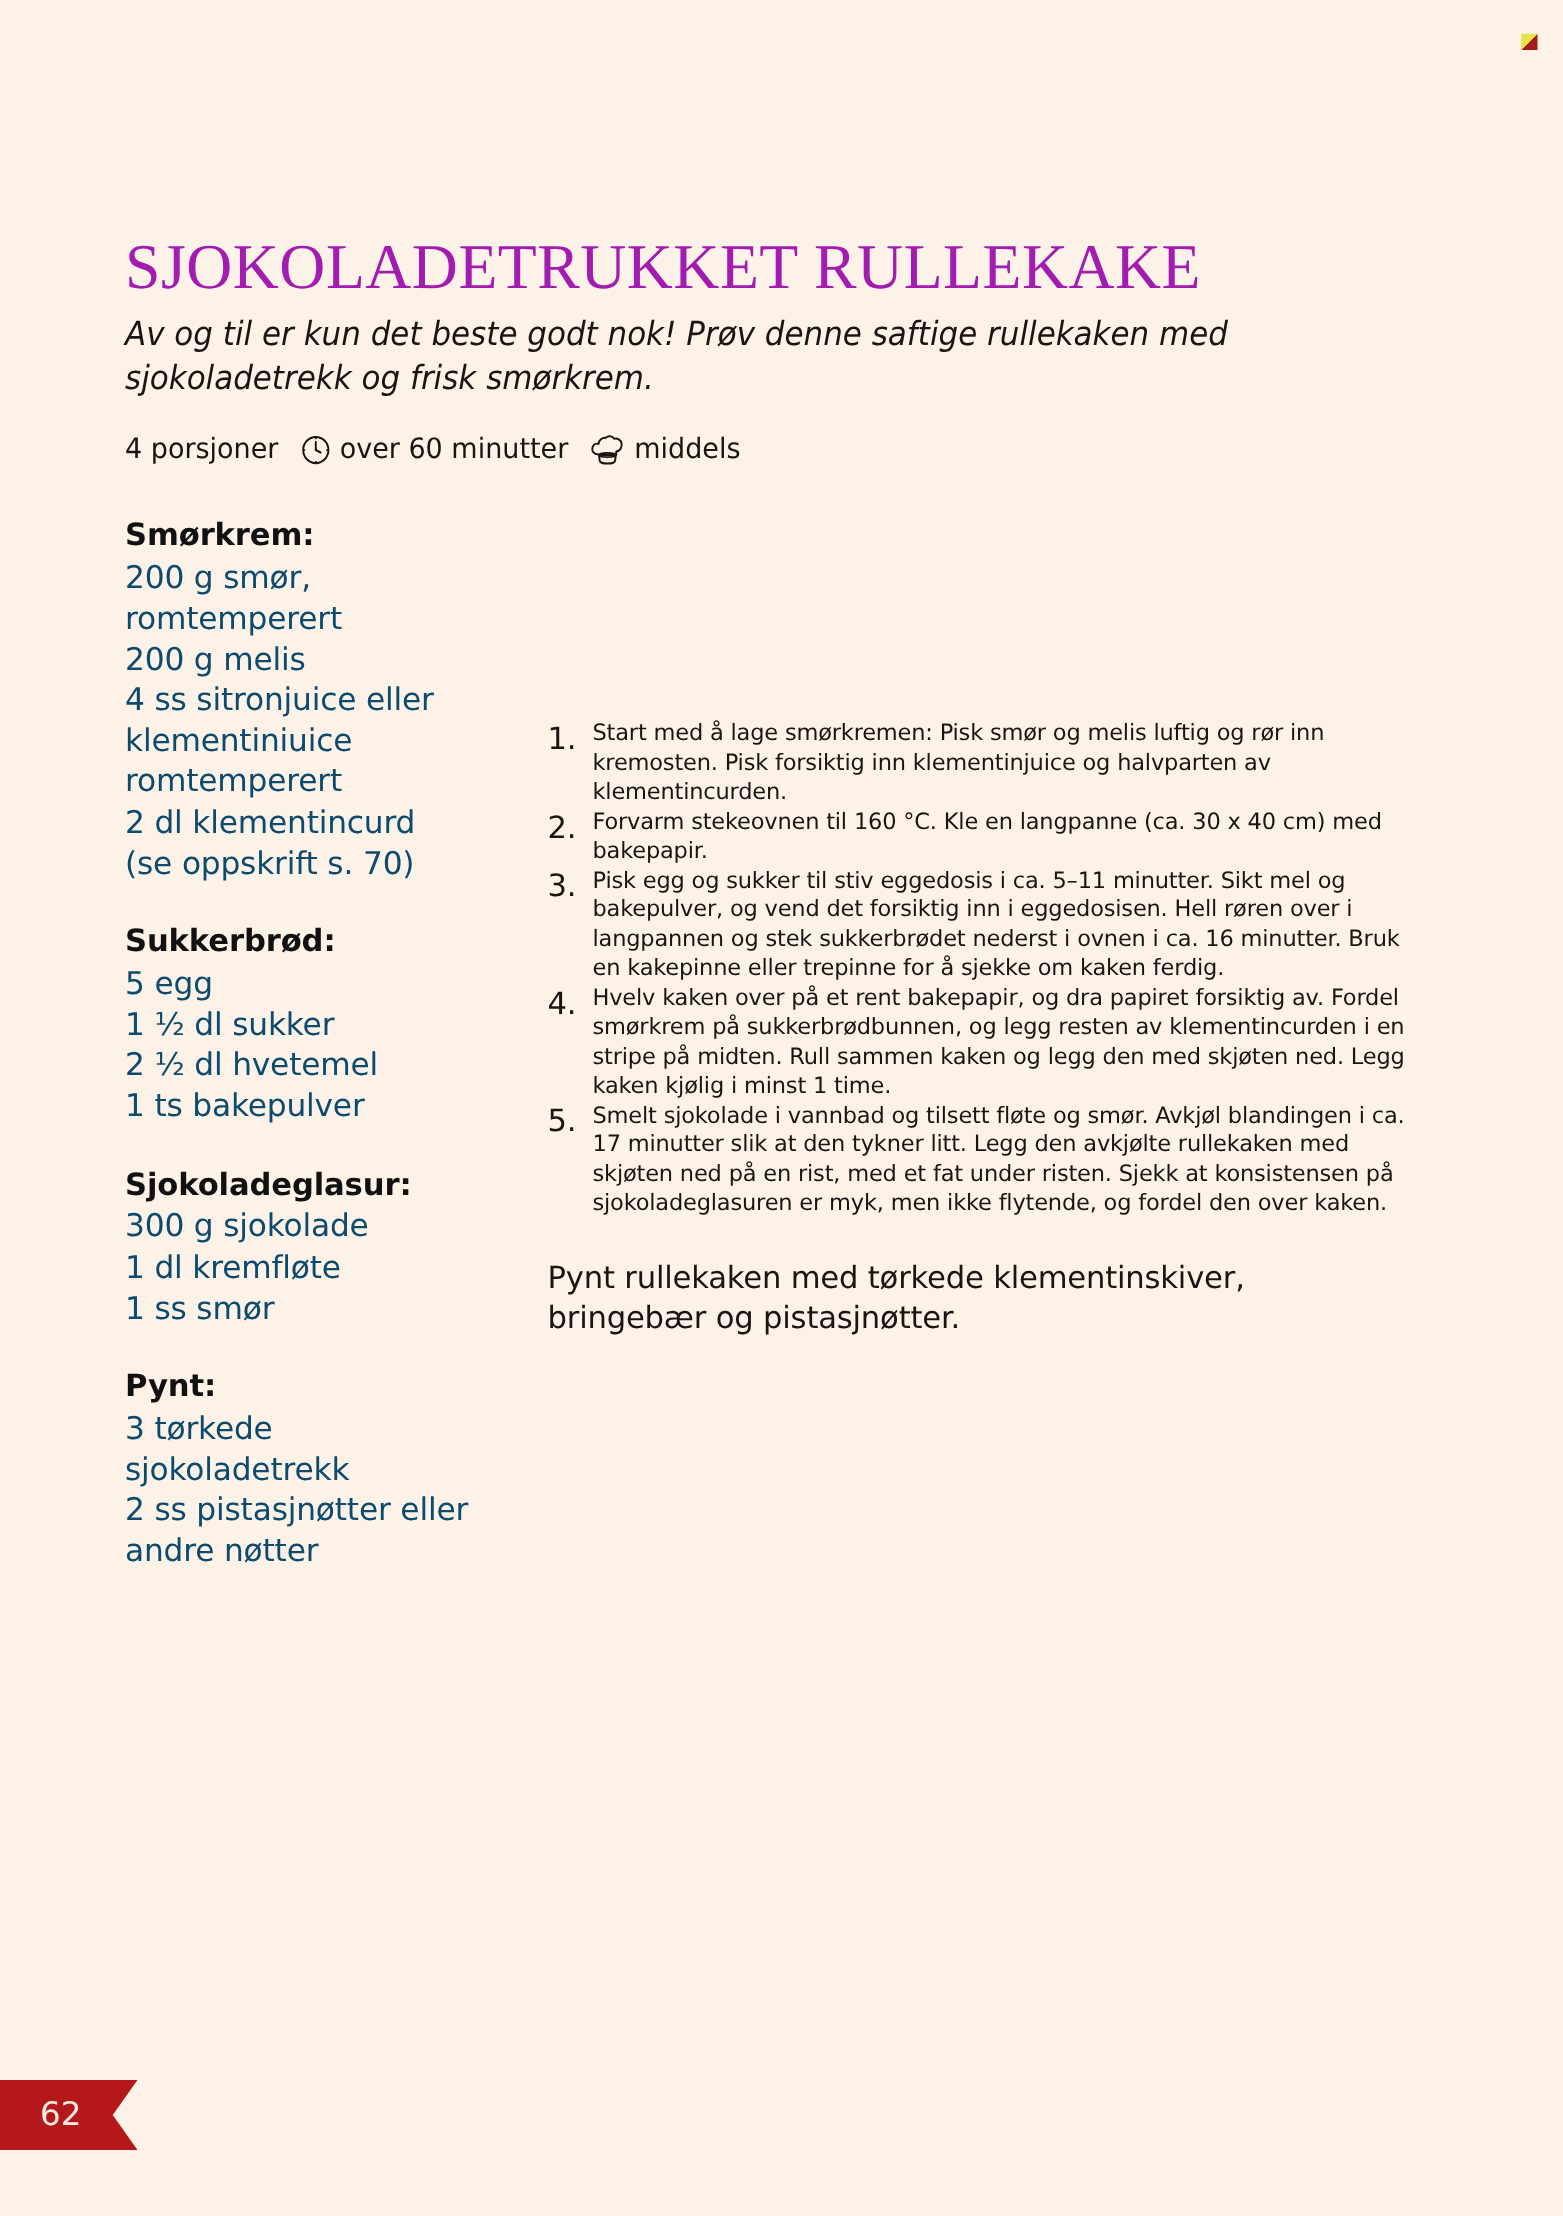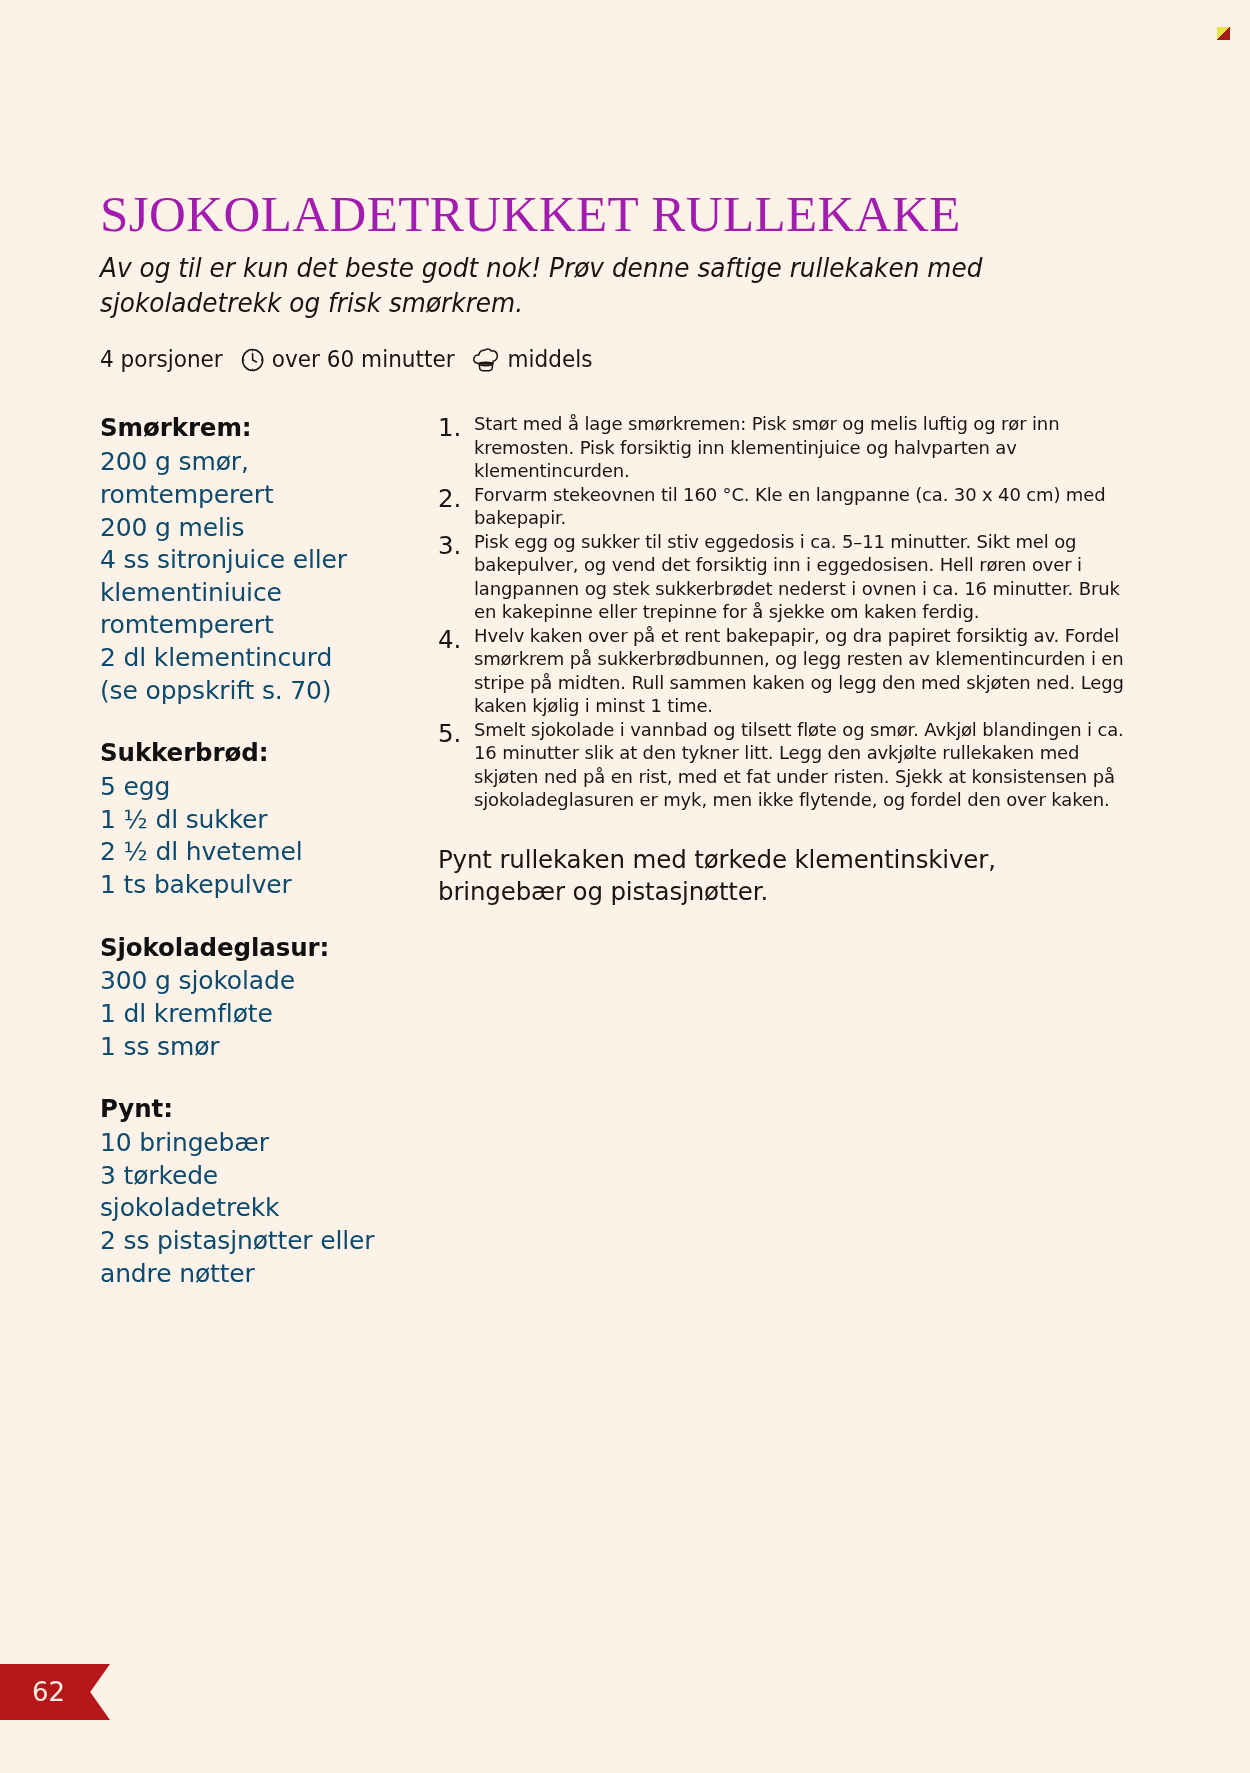--- a/index.html
+++ b/index.html
@@ -82,21 +82,21 @@
     align-items: center;
     justify-content: center;
     margin: 0 7px 0 0;
     position: relative;
     top: 1px;
   }
 
   
   .body-cols {
     display: flex;
-    align-items: flex-start;
+    align-items: center;
   }
   .col-left {
     width: 322px;
     flex: 0 0 322px;
     padding-right: 8px;
   }
   .col-right {
     flex: 1 1 auto;
     padding-left: 8px;
   }
@@ -241,36 +241,35 @@
 
         <div class="ing-group">
           <div class="ing-heading">Sjokoladeglasur:</div>
           <div class="ing-item">300 g sjokolade</div>
           <div class="ing-item">1 dl kremfløte</div>
           <div class="ing-item">1 ss smør</div>
         </div>
 
         <div class="ing-group">
           <div class="ing-heading">Pynt:</div>
-          <div class="ing-item">10 bringebær</div>
           <div class="ing-item">3 tørkede</div>
           <div class="ing-item">sjokoladetrekk</div>
           <div class="ing-item">2 ss pistasjnøtter eller</div>
           <div class="ing-item">andre nøtter</div>
         </div>
 
       </div>
 
       <div class="col-right">
         <ol class="steps">
           <li>Start med å lage smørkremen: Pisk smør og melis luftig og rør inn kremosten. Pisk forsiktig inn klementinjuice og halvparten av klementincurden.</li>
           <li>Forvarm stekeovnen til 160 °C. Kle en langpanne (ca. 30 x 40 cm) med bakepapir.</li>
           <li>Pisk egg og sukker til stiv eggedosis i ca. 5–11 minutter. Sikt mel og bakepulver, og vend det forsiktig inn i eggedosisen. Hell røren over i langpannen og stek sukkerbrødet nederst i ovnen i ca. 16 minutter. Bruk en kakepinne eller trepinne for å sjekke om kaken ferdig.</li>
           <li>Hvelv kaken over på et rent bakepapir, og dra papiret forsiktig av. Fordel smørkrem på sukkerbrødbunnen, og legg resten av klementincurden i en stripe på midten. Rull sammen kaken og legg den med skjøten ned. Legg kaken kjølig i minst 1 time.</li>
-          <li>Smelt sjokolade i vannbad og tilsett fløte og smør. Avkjøl blandingen i ca. 16 minutter slik at den tykner litt. Legg den avkjølte rullekaken med skjøten ned på en rist, med et fat under risten. Sjekk at konsistensen på sjokoladeglasuren er myk, men ikke flytende, og fordel den over kaken.</li>
+          <li>Smelt sjokolade i vannbad og tilsett fløte og smør. Avkjøl blandingen i ca. 17 minutter slik at den tykner litt. Legg den avkjølte rullekaken med skjøten ned på en rist, med et fat under risten. Sjekk at konsistensen på sjokoladeglasuren er myk, men ikke flytende, og fordel den over kaken.</li>
         </ol>
         <p class="closing-note">Pynt rullekaken med tørkede klementinskiver, bringebær og pistasjnøtter.</p>
       </div>
 
     </div>
   </div>
 
   <div class="page-ribbon">
     <span class="page-number">62</span>
   </div>

